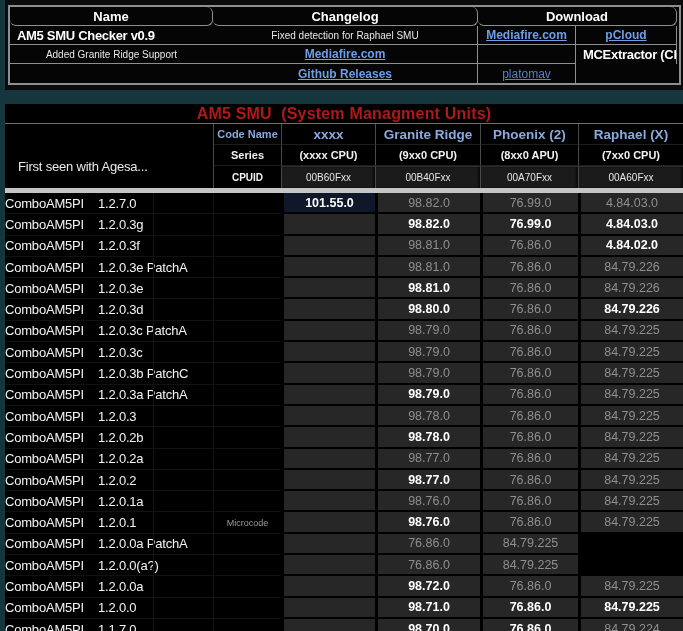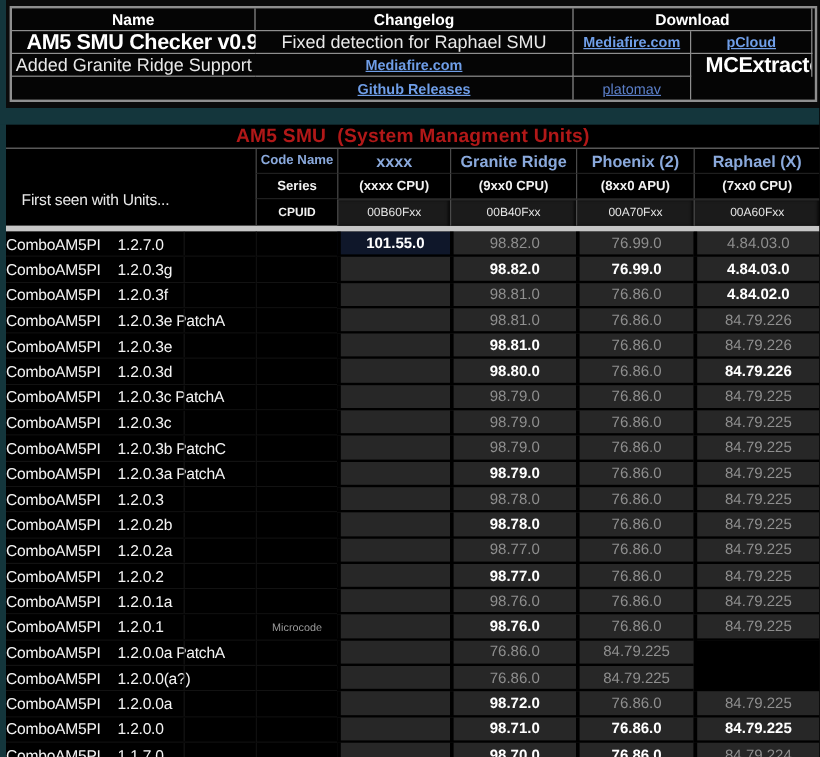--- a/index.html
+++ b/index.html
@@ -11,23 +11,23 @@
   .teal-band  { position:absolute; left:0; top:90px; width:683px; height:14px; background:#14363c; }
 
   
   .tools { position:absolute; top:5px; left:8px; width:673px; background:#050505;
            border:2px solid #8f8f8f; display:grid;
            grid-template-columns:203px 265px 98px 101px; }
   .tools .cell { border-right:1px solid #8f8f8f; border-bottom:1px solid #8f8f8f;
                  height:19px; display:flex; align-items:center; justify-content:center;
                  color:#fff; overflow:hidden; white-space:nowrap; }
   .tools .cell:nth-child(4n) { border-right:none; }
-  .tools .hdr { font-weight:bold; font-size:13px; }
-  .tools .name { justify-content:flex-start; padding-left:12px; font-weight:bold; font-size:18px; letter-spacing:-0.3px; }
-  .tools .chg { font-size:15px; color:#e8e8e8; }
+  .tools .hdr { font-weight:bold; font-size:13px;border-radius:6px; }
+  .tools .name { justify-content:flex-start; padding-left:7px; font-weight:bold; font-size:13px; letter-spacing:-0.3px; }
+  .tools .chg { font-size:10px; color:#e8e8e8; }
   .tools .lastrow { border-bottom:none; }
   .tools a { color:#6f9ee8; text-decoration:underline; font-size:12px; cursor:pointer; }
   .tools a.bold { font-weight:bold; }
   .tools a.muted { color:#5b7fc9; font-weight:normal; }
   .tools .span2 { grid-column:3 / 5; }
 
   
   .main { position:absolute; top:104px; left:5px; width:678px; height:527px; background:#000; }
   .mtitle { height:20px; display:flex; align-items:center; justify-content:center;
             color:#b11818; font-weight:bold; font-size:16px; letter-spacing:0.2px;
@@ -104,21 +104,21 @@
       </div>
     <div class="cell lastrow">
         <a class="muted">platomav</a>
       </div>
   </div>
 
   <div class="main">
     <div class="mtitle">AM5 SMU  (System Managment Units)</div>
 
     <div class="mhead">
-      <div class="firstseen">First seen with Units...</div>
+      <div class="firstseen">First seen with Agesa...</div>
       <div class="lbl r1" style="grid-row:1;">Code Name</div>
       <div class="lbl r2" style="grid-row:2;">Series</div>
       <div class="lbl r3" style="grid-row:3;">CPUID</div>
 
     <div class="colcell cn" style="grid-area: 1 / 3;">xxxx</div>
         <div class="colcell sr" style="grid-area: 2 / 3;">(xxxx CPU)</div>
         <div class="colcell cp" style="grid-area: 3 / 3;">00B60Fxx</div>
         <div class="colcell cn" style="grid-area: 1 / 4;">Granite Ridge</div>
         <div class="colcell sr" style="grid-area: 2 / 4;">(9xx0 CPU)</div>
         <div class="colcell cp" style="grid-area: 3 / 4;">00B40Fxx</div>

